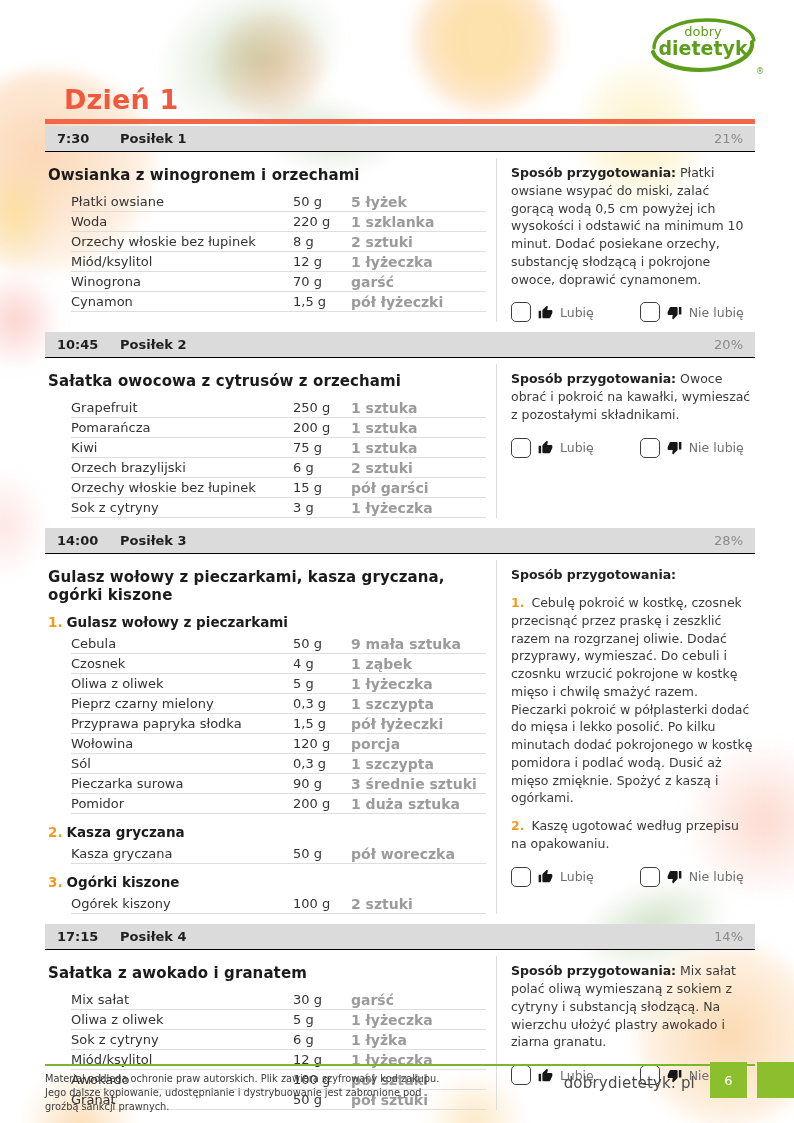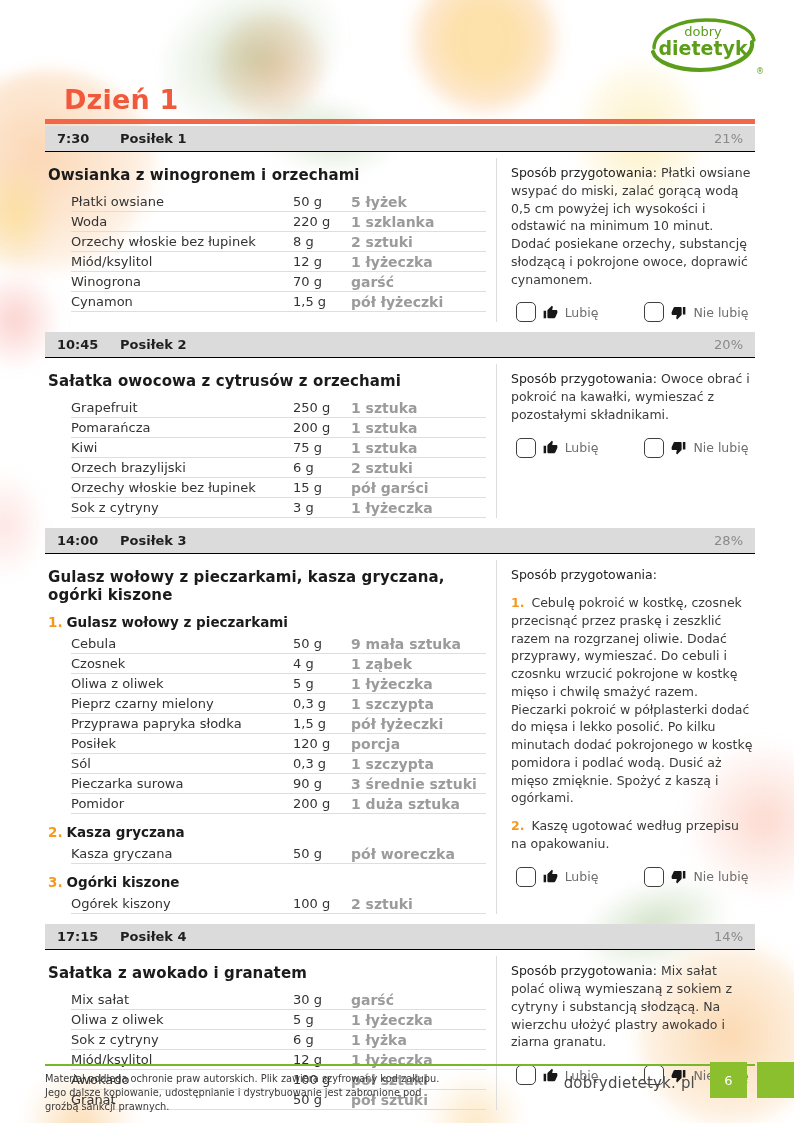--- a/index.html
+++ b/index.html
@@ -66,24 +66,24 @@
   .ing-row {
     display:flex; align-items:center; height:20px;
     border-bottom:1px solid #dedede; font-size:13px;margin-left:23px;
   }
   .ing-name { flex:1; color:#333; }
   .ing-amount { width:58px; color:#333; }
   .ing-measure { width:135px; font-size:14px; color:#9b9b9b;font-weight:bold; }
 
   .prep { font-size:12.5px; line-height:1.42; color:#3a3a3a; }
   .prep p { margin-bottom:10px; }
-  .prep .prep-label { font-weight:400; color:#222;margin-top:28px; }
+  .prep .prep-label { font-weight:700; color:#222;margin-top:28px; }
   .prep .step-num { color:#F39A1E; font-weight:700; margin-right:3px; }
 
-  .likes { display:flex; gap:46px; margin-top:14px; align-items:center;justify-content:center; }
+  .likes { display:flex; gap:46px; margin-top:14px; align-items:center; }
   .like-option { display:flex; align-items:center; gap:7px; cursor:pointer; }
   .checkbox {
     width:20px; height:20px; border:1.6px solid #3f3f3f; border-radius:5px;
     background:#fff; flex:0 0 auto;
   }
   .thumb-icon { width:15px; height:15px; flex:0 0 auto; }
   .like-label { font-size:12.5px; color:#6e6e6e; }
 
   
   .footer-line { position:absolute; left:45px; top:1064px; width:710px; height:2px; background:#76B82A; }
@@ -292,21 +292,21 @@
               <span class="ing-name">Pieprz czarny mielony</span>
               <span class="ing-amount">0,3 g</span>
               <span class="ing-measure">1 szczypta</span>
             </div>
             <div class="ing-row">
               <span class="ing-name">Przyprawa papryka słodka</span>
               <span class="ing-amount">1,5 g</span>
               <span class="ing-measure">pół łyżeczki</span>
             </div>
             <div class="ing-row">
-              <span class="ing-name">Posiłek</span>
+              <span class="ing-name">Wołowina</span>
               <span class="ing-amount">120 g</span>
               <span class="ing-measure">porcja</span>
             </div>
             <div class="ing-row">
               <span class="ing-name">Sól</span>
               <span class="ing-amount">0,3 g</span>
               <span class="ing-measure">1 szczypta</span>
             </div>
             <div class="ing-row">
               <span class="ing-name">Pieczarka surowa</span>

